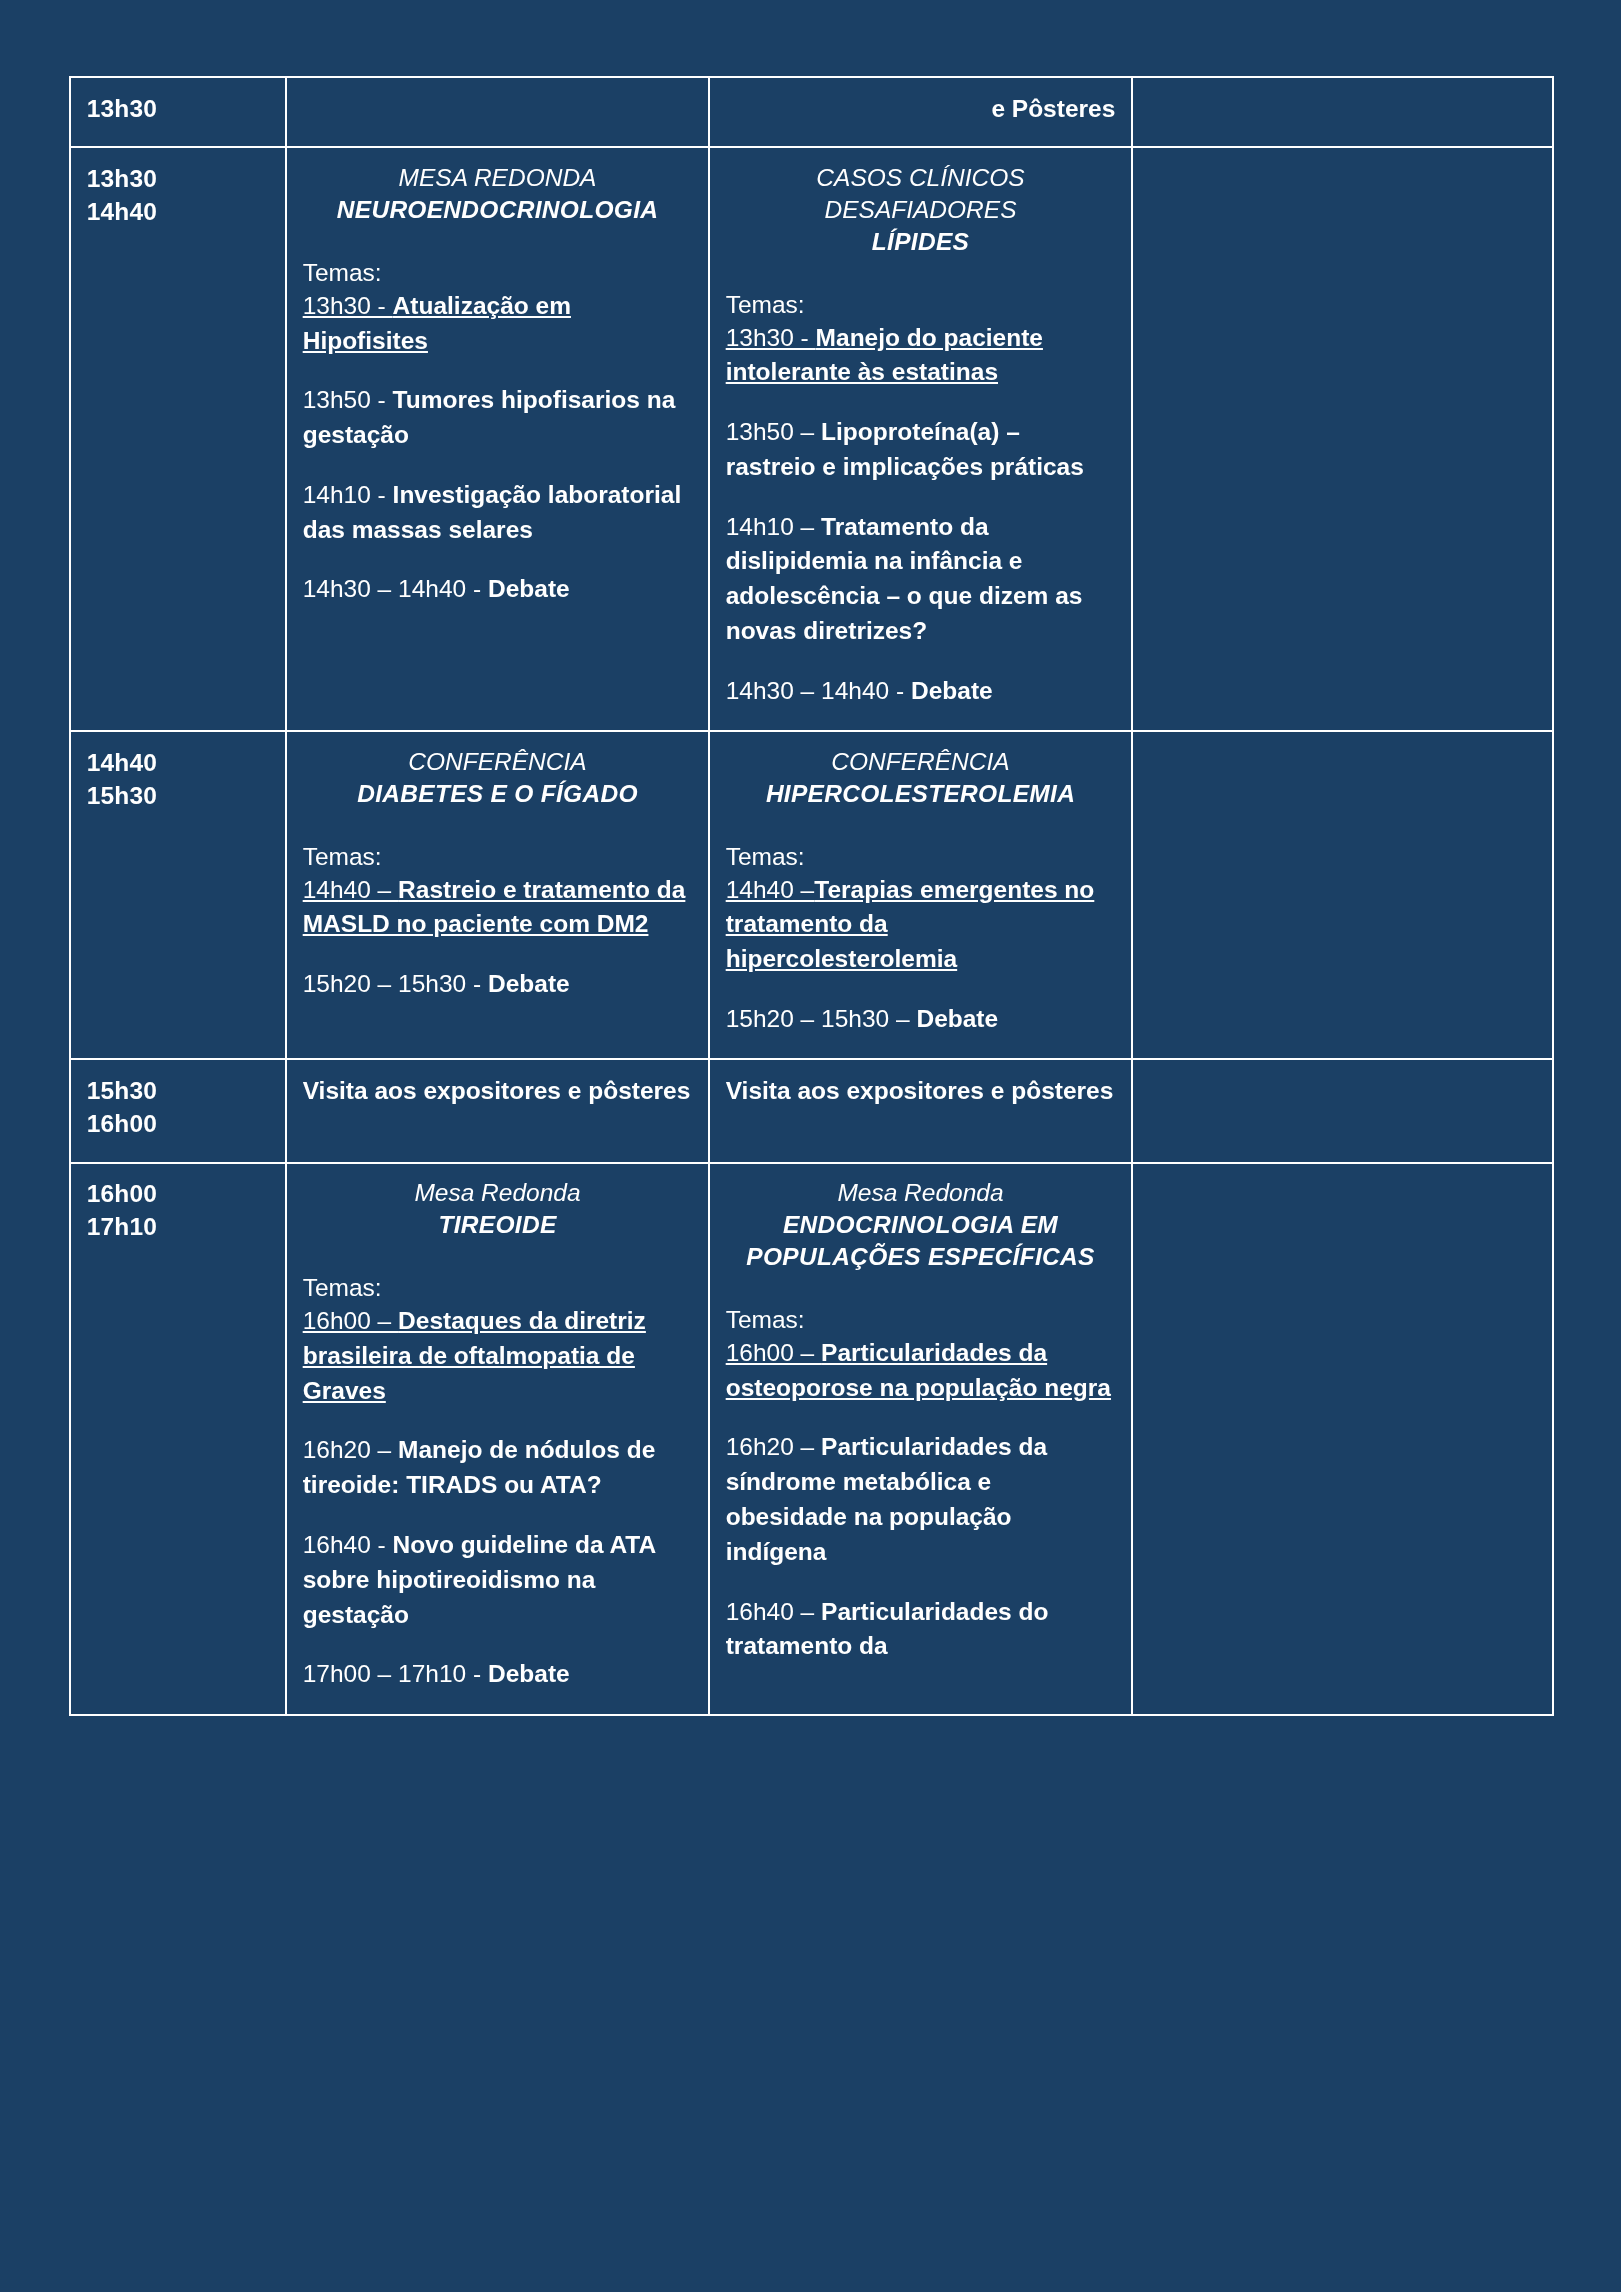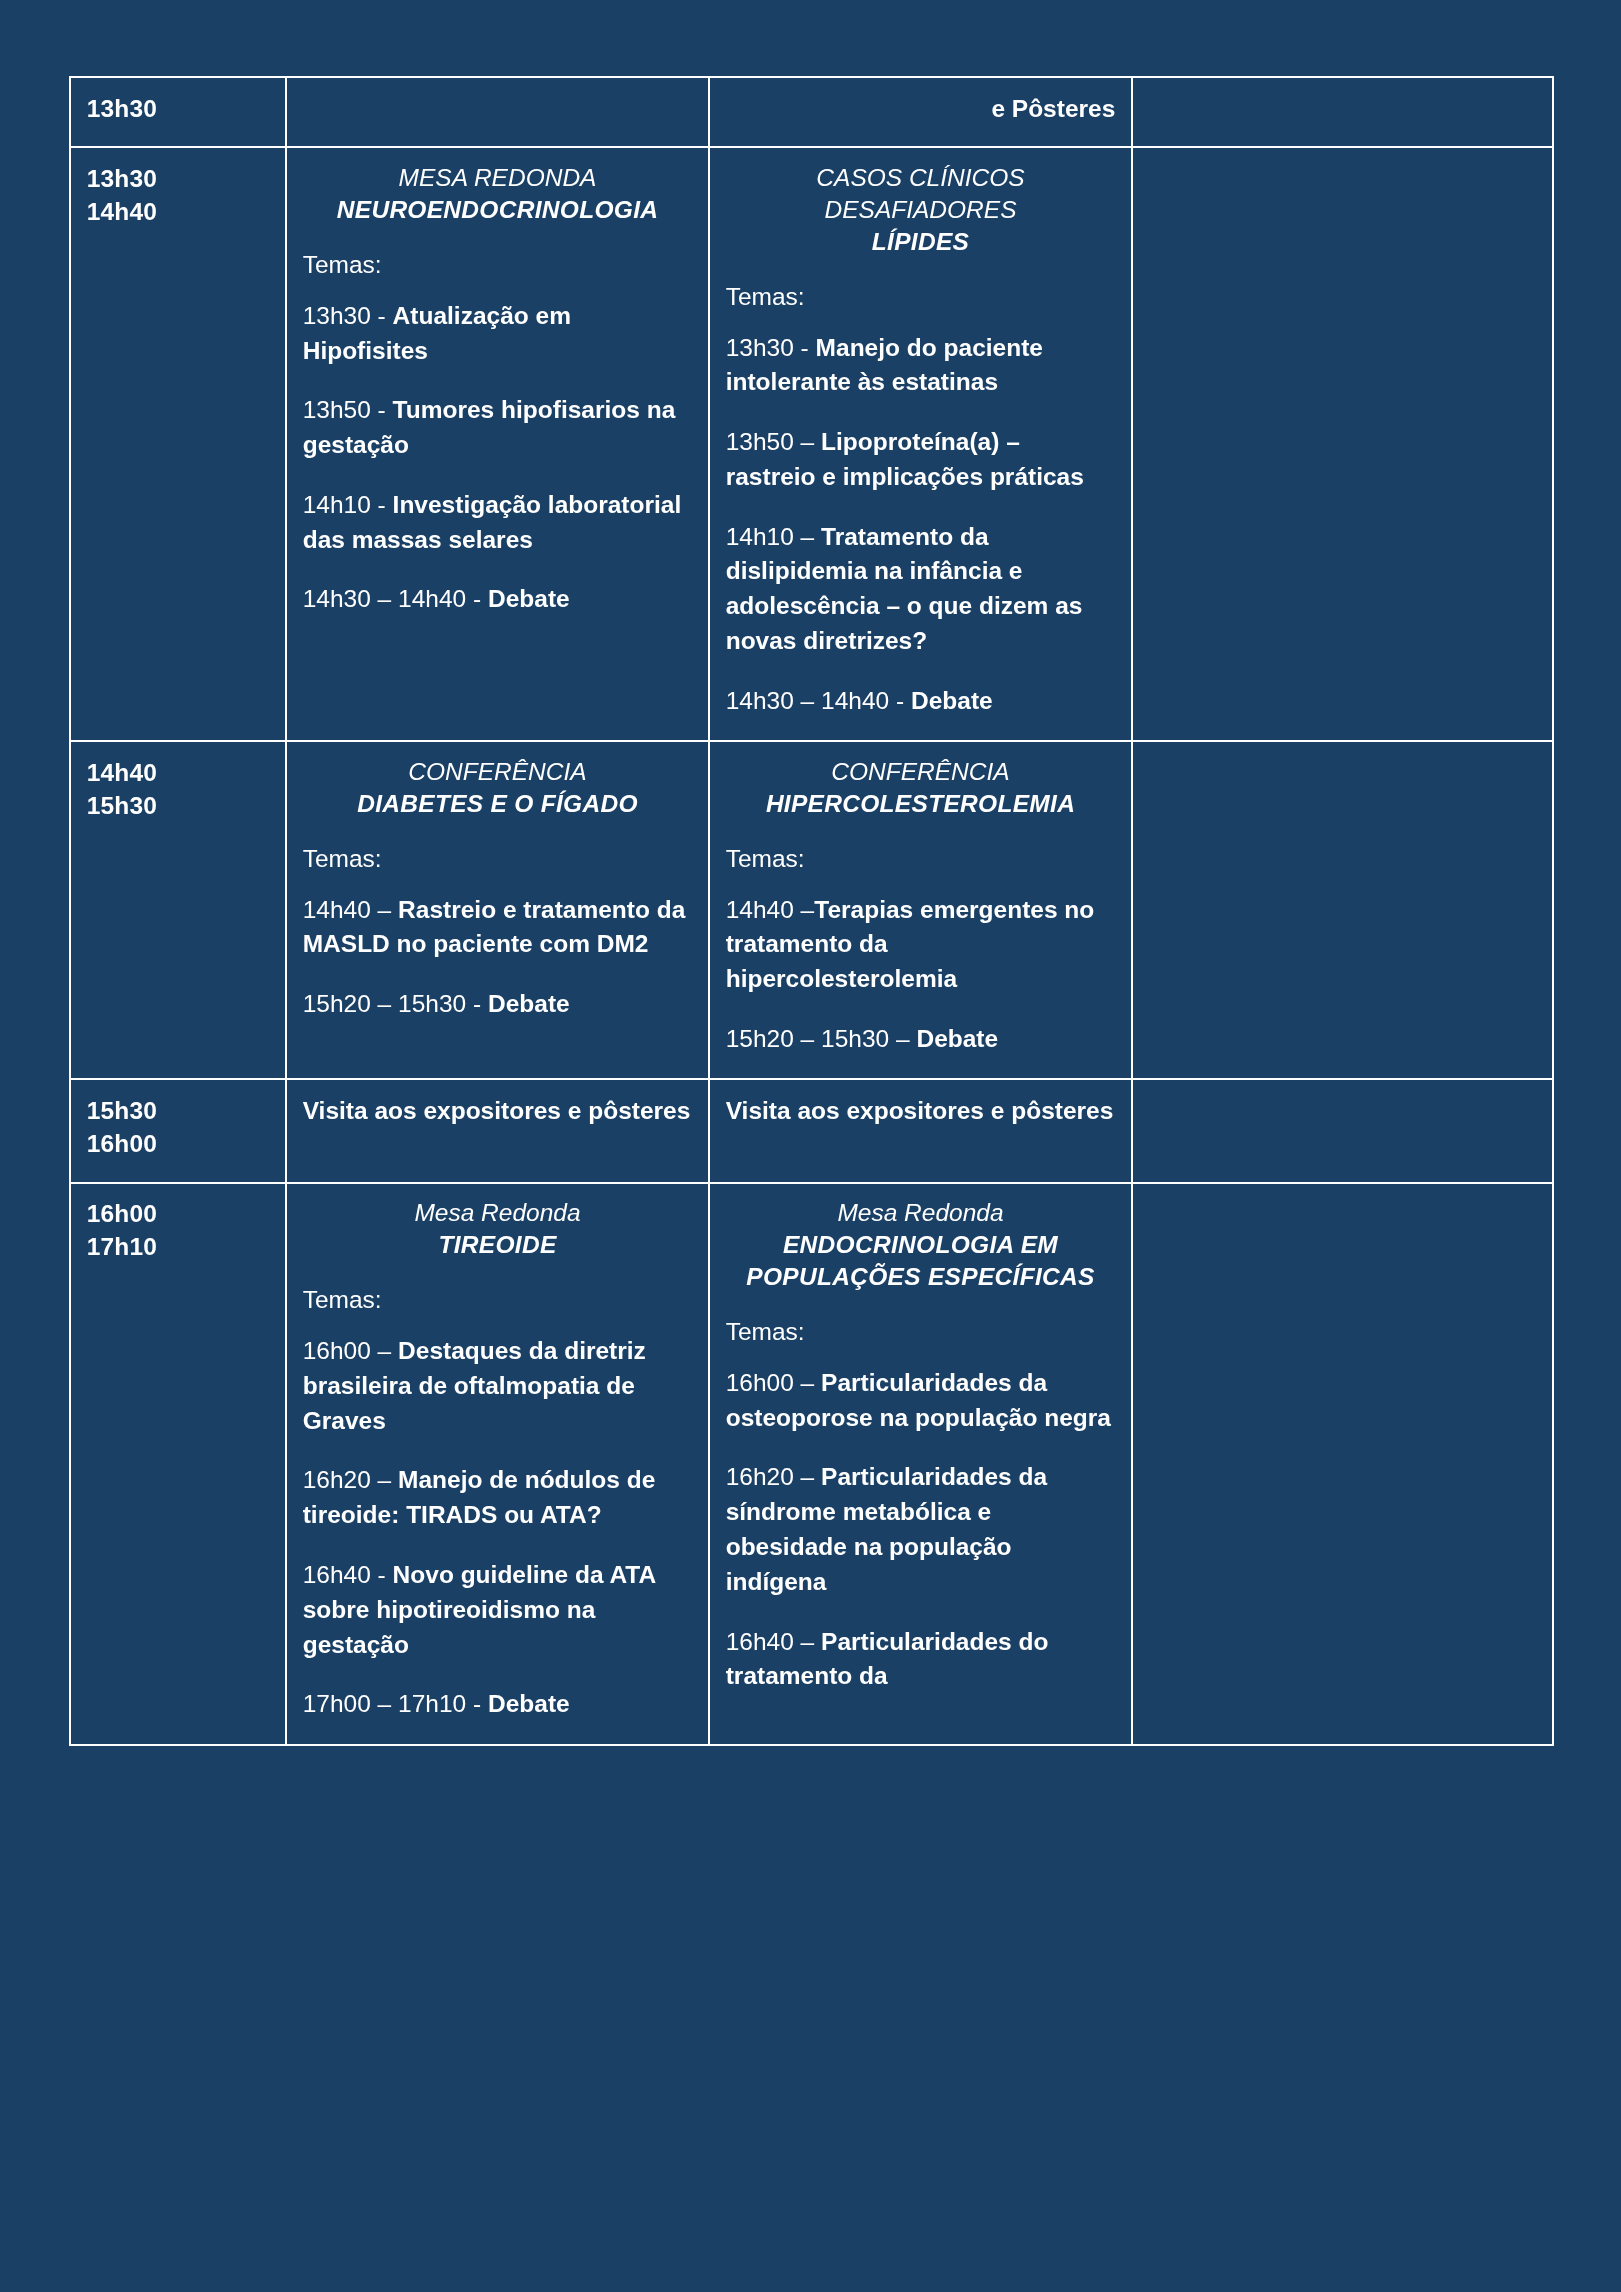--- a/index.html
+++ b/index.html
@@ -57,32 +57,32 @@
     font-weight: bold;
     letter-spacing: 0.3px;
   }
   .sess-head .light {
     display: block;
     font-weight: normal;
   }
   .temas-label {
     font-size: 24.5px;
     font-weight: normal;
-    margin-top: 25px;
+    margin-top: 33px;
   }
   .topic {
     font-size: 24.5px;
     line-height: 1.42;
     margin-top: 0;
     font-weight: normal;
   }
   .topic + .topic { margin-top: 25px; }
   .topic .hour { font-weight: normal; }
   .topic .txt { font-weight: bold; }
-  .topic.nogap { margin-top: 20px; }
+  .topic.nogap { margin-top: 2px; text-decoration: underline; }
 
   .center-bold {
     font-weight: bold;
     font-size: 24.5px;
     line-height: 1.35;
   }
   .plain-center {
     text-align: right;
     font-size: 24.5px;
     line-height: 1.35;

